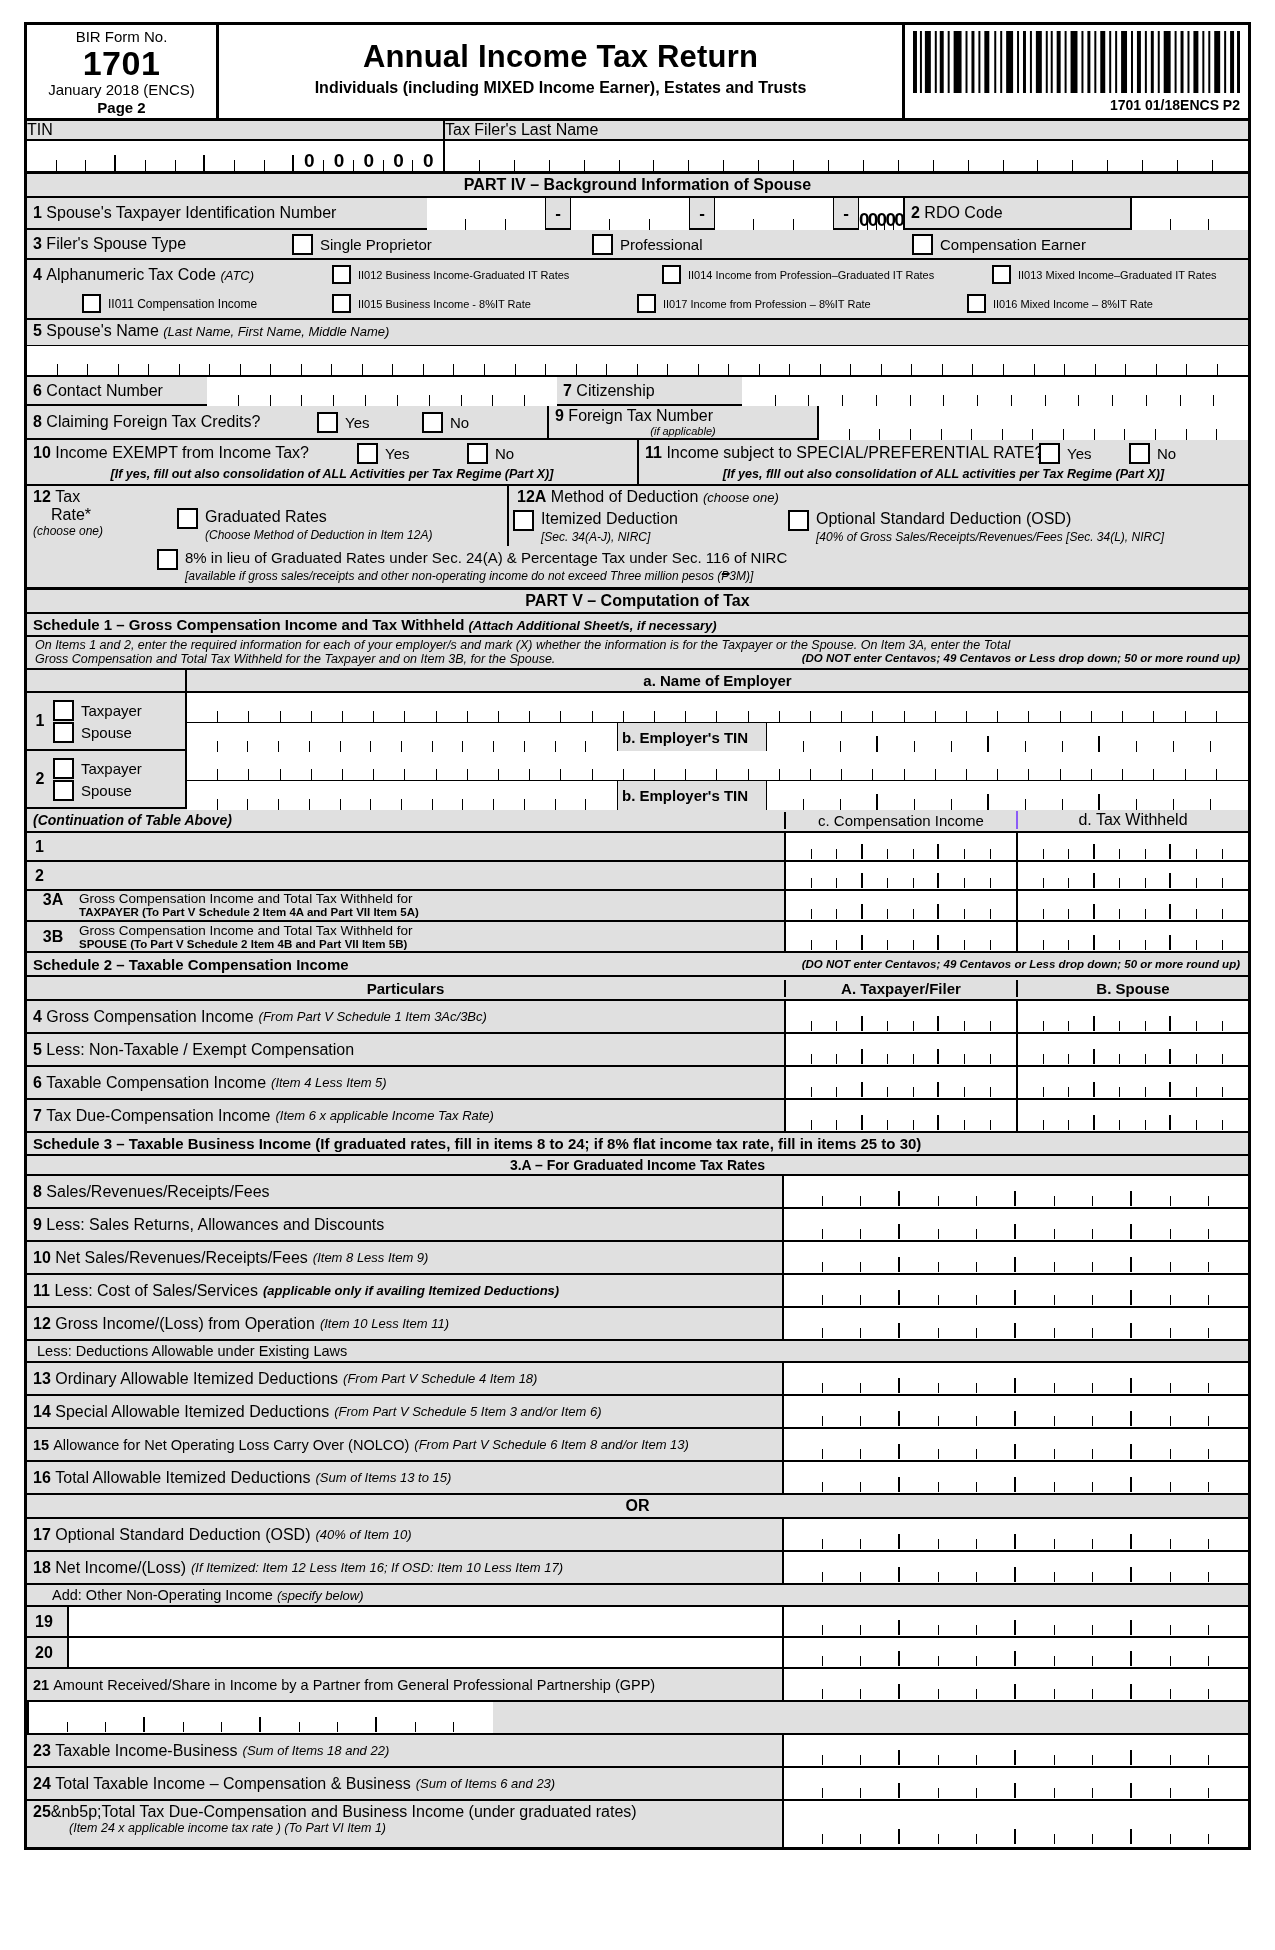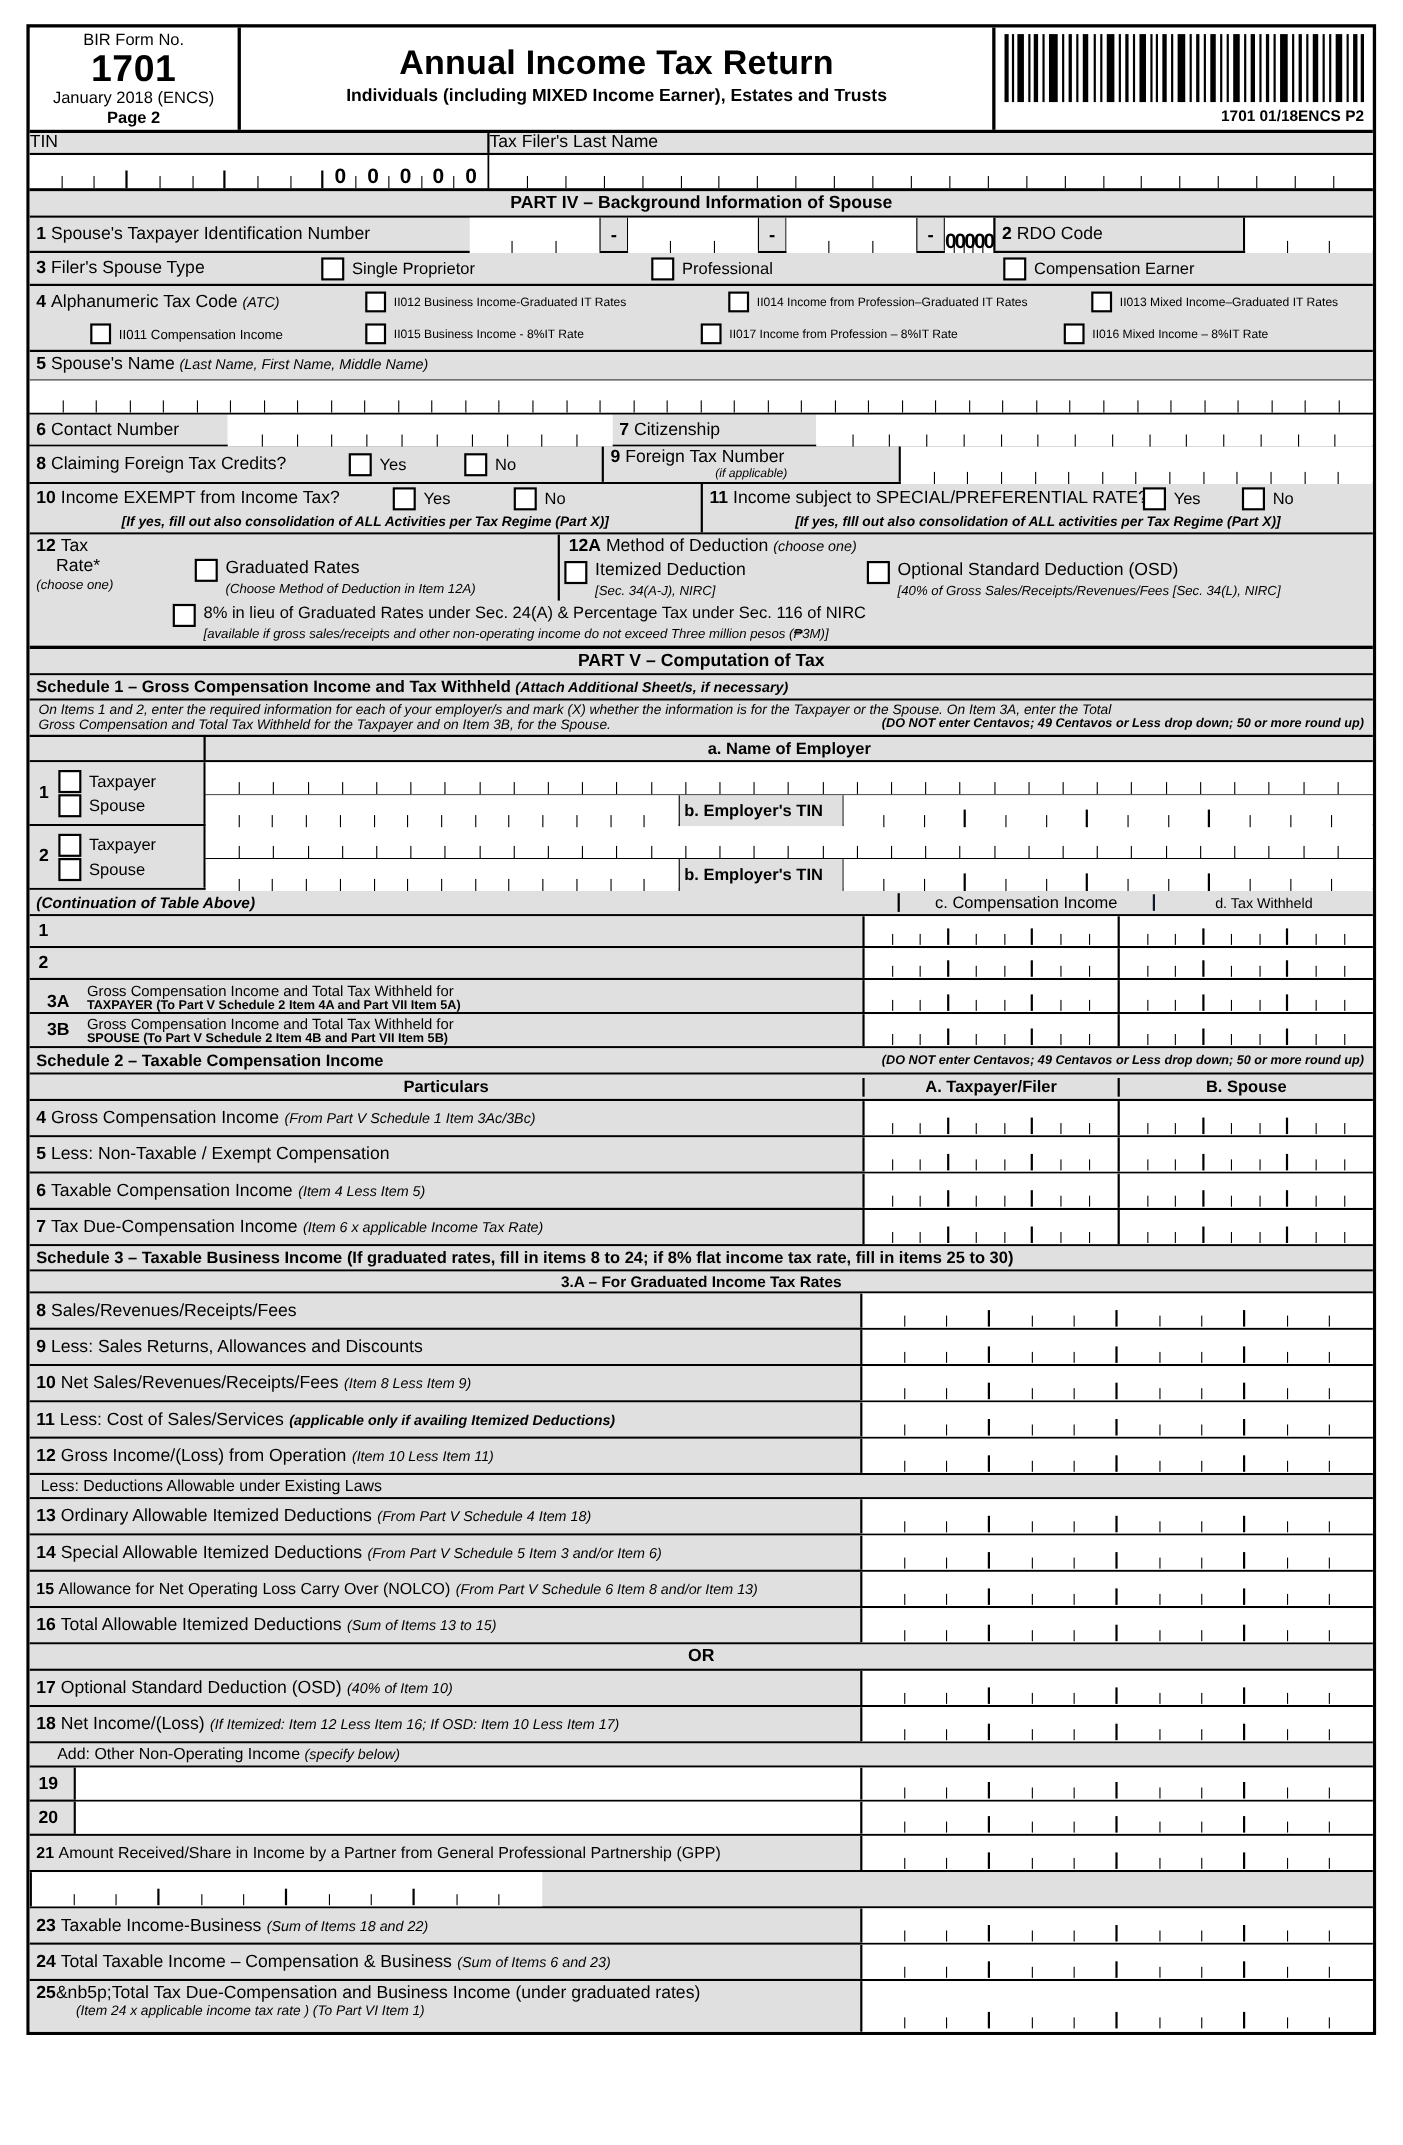--- a/index.html
+++ b/index.html
@@ -786,21 +786,21 @@
                 <div class="tickcell"></div>
           </div>
         </div>
       </div>
     </div>
   </div>
 
   <div class="row grey bb" style="height:24px;align-items:center;">
     <div class="grow" style="font-size:14px;font-style:italic;font-weight:bold;padding-left:6px;">(Continuation of Table Above)</div>
     <div class="ctr" style="width:232px;font-size:15px;border-left:2px solid #000;">c. Compensation Income</div>
-    <div class="ctr" style="width:200px;font-size:13px;border-left:2px solid #0f172a;">d. Tax Withheld</div>
+    <div class="ctr" style="width:232px;font-size:16px;border-left:2px solid #8b5cf6;">d. Tax Withheld</div>
   </div>
 
   <div class="row grey bb" style="height:29px;">
     <div class="grow b" style="font-size:16px;padding-left:8px;display:flex;align-items:center;">1</div>
     <div class="white valcol w-tp">
       <div class="moneycells" style="height:29px;">
         <div class="mcell"></div>
             <div class="mcell"></div>
             <div class="mcell major"></div>
         <div class="mcell"></div>
@@ -849,21 +849,21 @@
             <div class="mcell"></div>
             <div class="mcell major"></div>
         <div class="mcell"></div>
             <div class="mcell"></div>
             <div class="mcell"></div>
       </div>
     </div>
   </div>
 
   <div class="row grey bb" style="height:31px;">
-    <div class="grow row" style="align-items:flex-end;">
+    <div class="grow row" style="align-items:flex-start;">
       <div class="b ctr" style="width:52px;font-size:16px;">3A</div>
       <div>
         <div style="font-size:13.5px;">Gross Compensation Income and Total Tax Withheld for</div>
         <div style="font-size:11.5px;font-weight:bold;">TAXPAYER (To Part V Schedule 2 Item 4A and Part VII Item 5A)</div>
       </div>
     </div>
     <div class="white valcol w-tp">
       <div class="moneycells" style="height:31px;">
         <div class="mcell"></div>
             <div class="mcell"></div>

